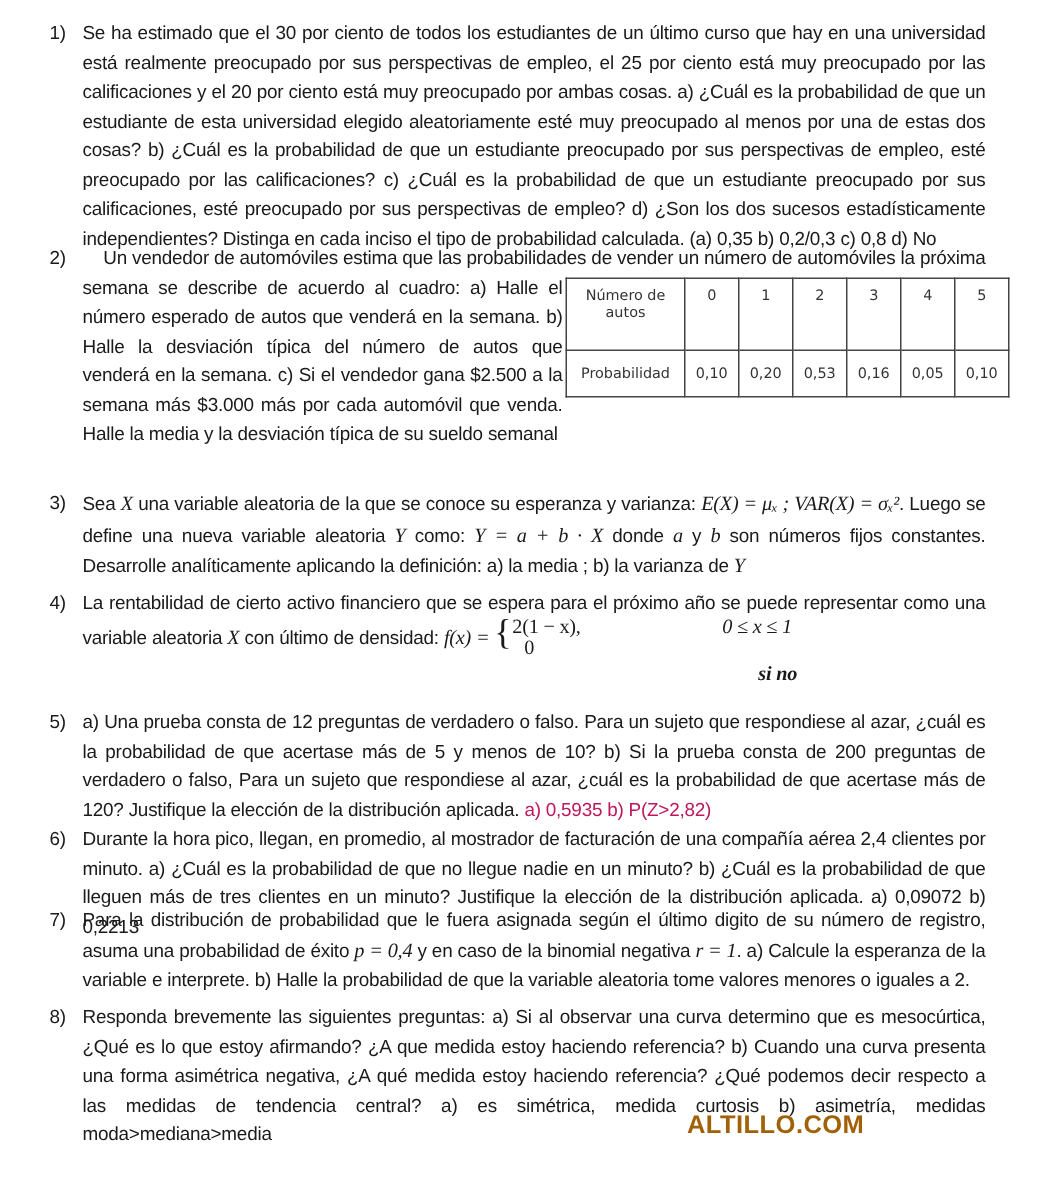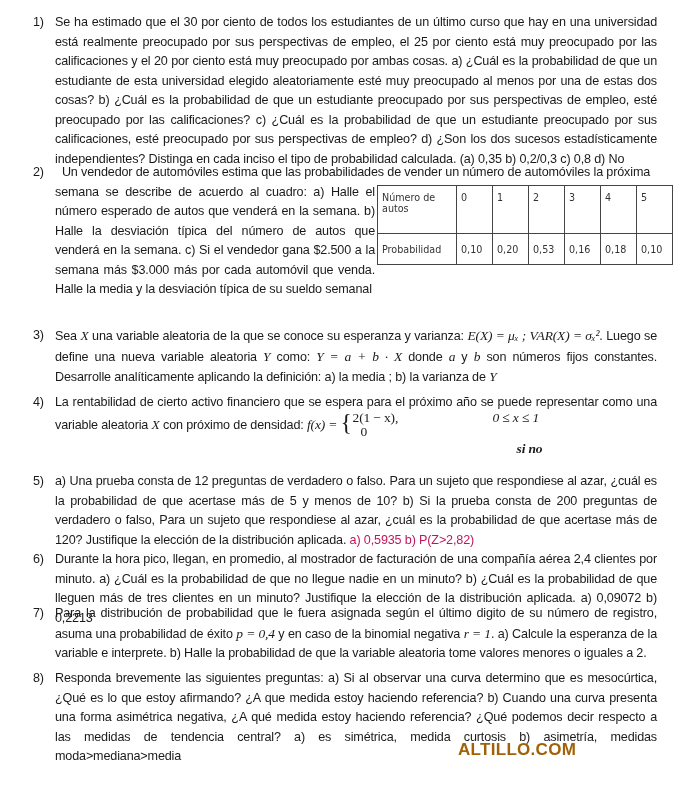--- a/index.html
+++ b/index.html
@@ -18,21 +18,21 @@
   .q .body { margin-left: 22px; text-align: justify; }
   .math { font-family: "Liberation Serif", serif; font-style: italic; font-size: 13.5px; }
   .muted { color: #be185d; }
   .q2-left { width: 320px; text-align: justify; }
   table.dist {
     position: absolute; left: 377px; top: 185px;
     border-collapse: collapse;
     font-family: "DejaVu Sans", sans-serif; font-size: 9.6px; color: #333;
   }
   table.dist td {
-    border: 1px solid #444; vertical-align: top;
+    border: 1px solid #444; text-align: center; vertical-align: top;
     padding: 6px 4px 0 4px;
   }
   table.dist tr.r1 td { height: 41px; }
   table.dist tr.r2 td { height: 30px; vertical-align: middle; padding-top: 0; }
   table.dist td.hdr { width: 70px; }
   table.dist td.val { width: 27px; }
   .pw {
     display: inline-block; vertical-align: middle; position: relative;
     font-family: "Liberation Serif", serif; font-size: 13.5px; height: 26px; width: 290px;
   }
@@ -56,21 +56,21 @@
     <span class="num">1)</span>
     <div class="body">
       <span>Se ha estimado que el 30 por ciento de todos los estudiantes de un último curso que hay en una universidad está realmente preocupado por sus perspectivas de empleo, el 25 por ciento está muy preocupado por las calificaciones y el 20 por ciento está muy preocupado por ambas cosas. a) ¿Cuál es la probabilidad de que un estudiante de esta universidad elegido aleatoriamente esté muy preocupado al menos por una de estas dos cosas? b) ¿Cuál es la probabilidad de que un estudiante preocupado por sus perspectivas de empleo, esté preocupado por las calificaciones? c) ¿Cuál es la probabilidad de que un estudiante preocupado por sus calificaciones, esté preocupado por sus perspectivas de empleo?  d) ¿Son los dos sucesos estadísticamente independientes? Distinga en cada inciso el tipo de probabilidad calculada.</span>
       <span>(a) 0,35 b) 0,2/0,3 c) 0,8 d) No</span>
     </div>
   </div>
 
   <div class="q" style="top:163px;">
     <span class="num">2)</span>
     <div class="body">
-      <div style="text-align:center; white-space:nowrap;">Un vendedor de automóviles estima que las probabilidades de vender un número de automóviles la próxima</div>
+      <div style="text-align:right; white-space:nowrap;">Un vendedor de automóviles estima que las probabilidades de vender un número de automóviles la próxima</div>
       <div class="q2-left">semana se describe de acuerdo al cuadro: a) Halle el número esperado de autos que venderá en la semana. b) Halle la desviación típica del número de autos que venderá en la semana. c) Si el vendedor gana $2.500 a la semana más $3.000 más por cada automóvil que venda. Halle la media y la desviación típica de su sueldo semanal</div>
     </div>
   </div>
 
   <table class="dist">
     <tbody>
         <tr class="r1">
       <td class="hdr">Número de autos</td>
       <td class="val">0</td>
       <td class="val">1</td>
@@ -78,37 +78,37 @@
       <td class="val">3</td>
       <td class="val">4</td>
       <td class="val">5</td>
     </tr>
     <tr class="r2">
       <td class="hdr">Probabilidad</td>
       <td class="val">0,10</td>
       <td class="val">0,20</td>
       <td class="val">0,53</td>
       <td class="val">0,16</td>
-      <td class="val">0,18</td>
+      <td class="val">0,05</td>
       <td class="val">0,10</td>
     </tr>
   </tbody>
     </table>
 
   <div class="q" style="top:326px;">
     <span class="num">3)</span>
     <div class="body">
       <span>Sea </span><span class="math">X</span><span> una variable aleatoria de la que se conoce su esperanza y varianza: </span><span class="math">E(X) = μₓ ; VAR(X) = σₓ²</span><span>. Luego se define una nueva variable aleatoria </span><span class="math">Y</span><span> como: </span><span class="math">Y = a + b · X</span><span> donde </span><span class="math">a</span><span> y </span><span class="math">b</span><span> son números fijos constantes. Desarrolle analíticamente aplicando la definición: a) la media ; b) la varianza de </span><span class="math">Y</span>
     </div>
   </div>
 
   <div class="q" style="top:393px;">
     <span class="num">4)</span>
     <div class="body">
-      <span>La rentabilidad de cierto activo financiero que se espera para el próximo año se puede representar como una variable aleatoria </span><span class="math">X</span><span> con próximo de densidad: </span><span class="math">f(x) = </span>
+      <span>La rentabilidad de cierto activo financiero que se espera para el próximo año se puede representar como una variable aleatoria </span><span class="math">X</span><span> con último de densidad: </span><span class="math">f(x) = </span>
       <span class="pw">
         <span class="brace">{</span>
         <span class="c1">2(1 − x),</span>
         <span class="c2">0</span>
         <span class="d1">0 ≤ x ≤ 1</span>
         <span class="d2">si no</span>
       </span>
     </div>
   </div>
 

